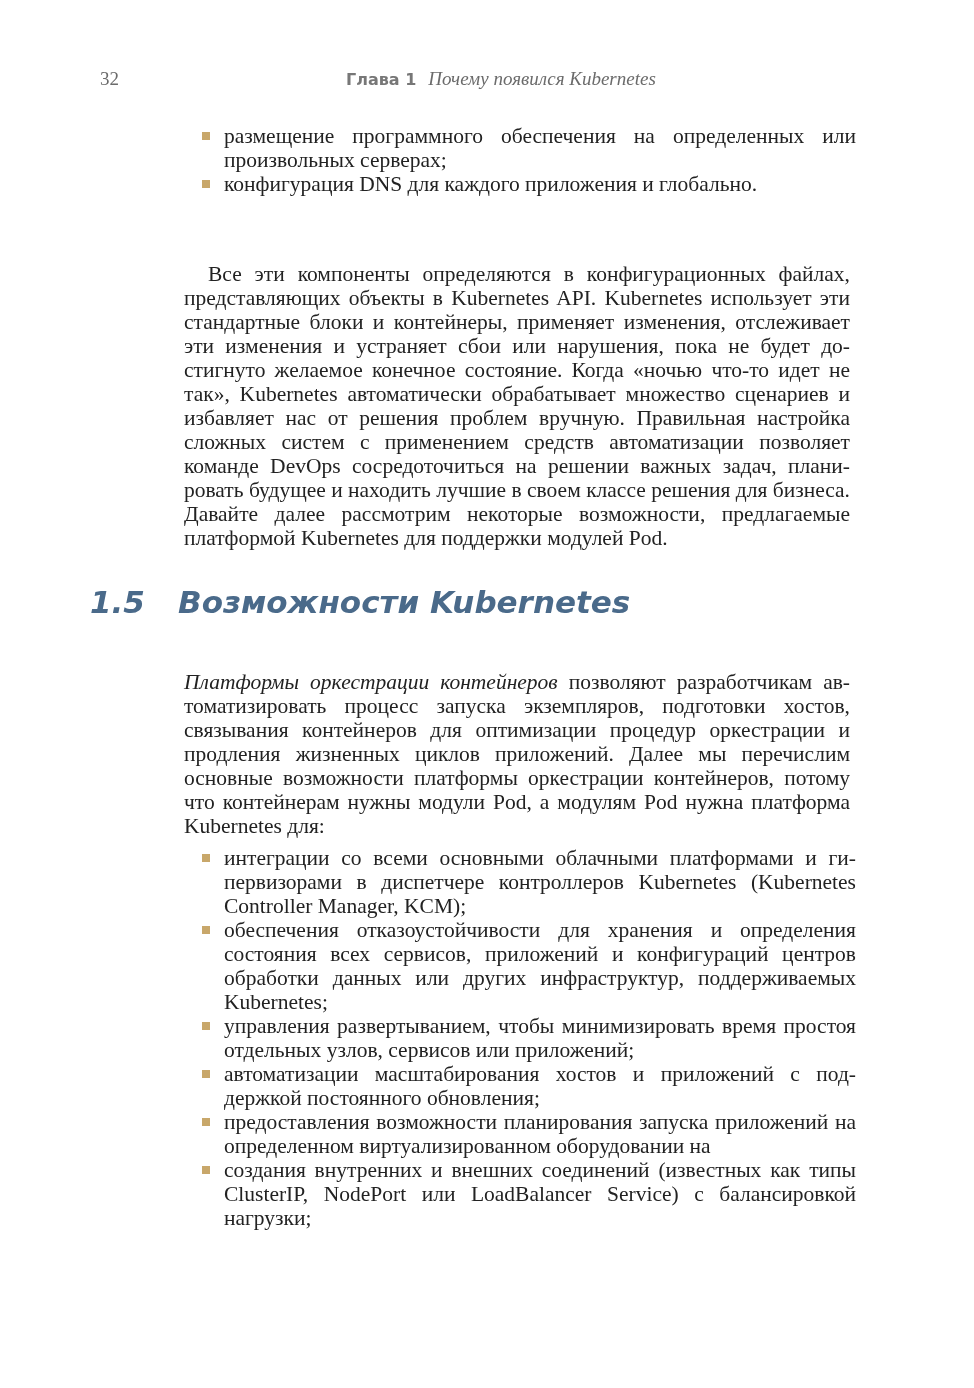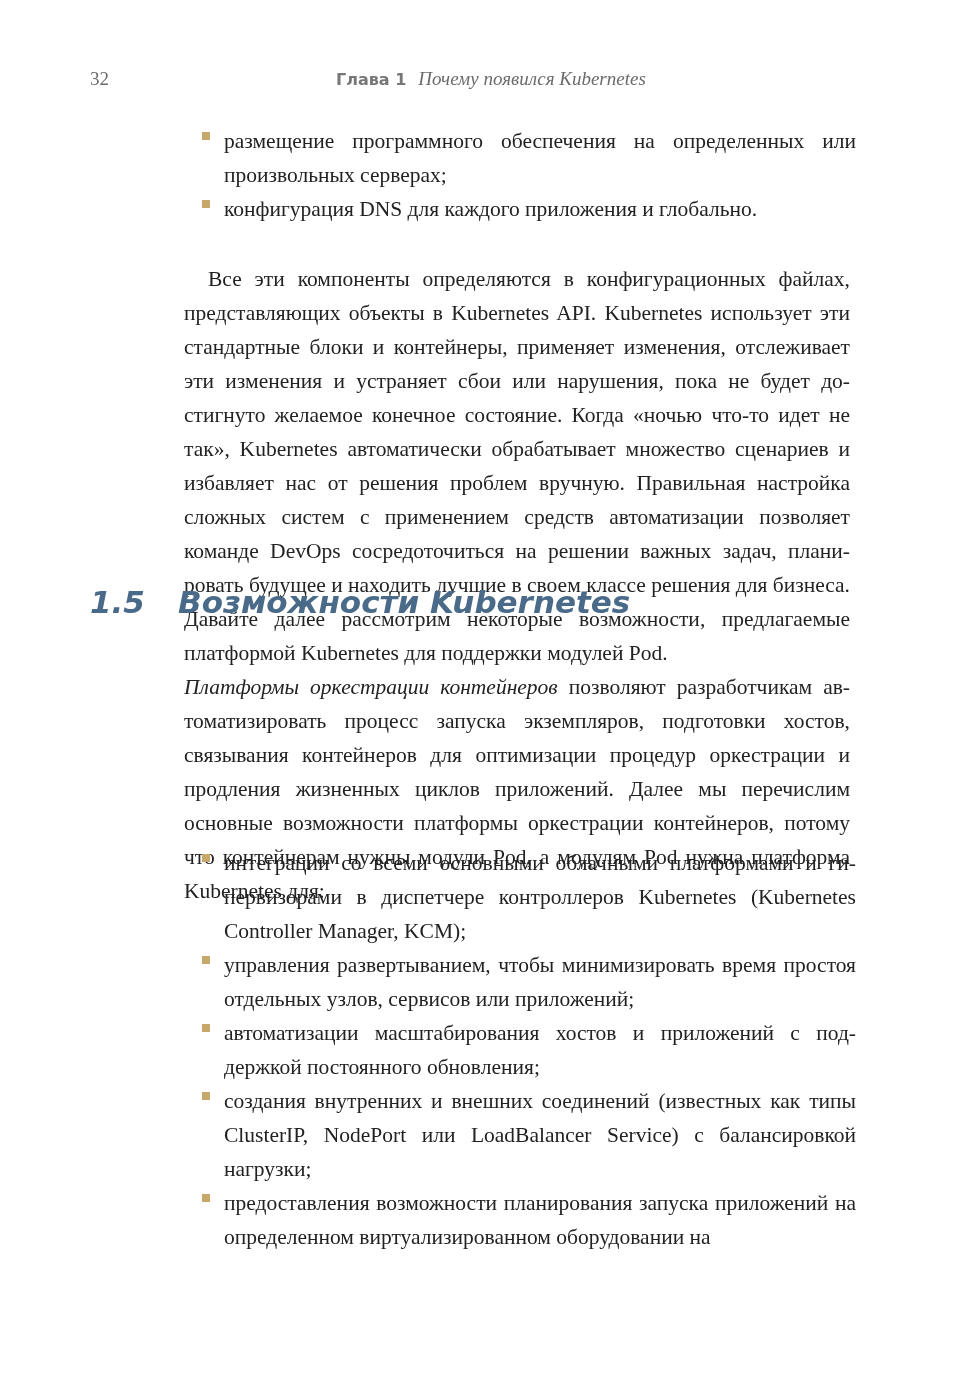--- a/index.html
+++ b/index.html
@@ -1,24 +1,24 @@
 <!DOCTYPE html>
 <html><head>
 <meta charset="utf-8">
 <style>
   html, body { margin: 0; padding: 0; background: #ffffff; }
   body { width: 974px; height: 1388px; position: relative; overflow: hidden;
          font-family: "Liberation Serif", serif; color: #222; }
-  .header { position: absolute; top: 68px; left: 0; width: 942px; height: 28px; }
+  .header { position: absolute; top: 68px; left: 10px; width: 942px; height: 28px; }
   .page-num { position: absolute; left: 90px; top: 0; font-size: 19px; color: #6b6b6b; }
   .running { position: absolute; left: 336px; top: 0; font-size: 19px; color: #6b6b6b; white-space: nowrap; }
   .running .ch { font-family: "DejaVu Sans", sans-serif; font-weight: bold; font-size: 16px; color: #777; margin-right: 12px; }
   .running .tt { font-style: italic; }
 
-  .text { position: absolute; left: 178px; width: 678px; font-size: 21.5px; line-height: 34px; text-align: justify; }
+  .text { position: absolute; left: 178px; width: 678px; font-size: 21.5px; line-height: 24px; text-align: justify; }
   .para { text-indent: 24px; margin: 6px; hyphens: manual; }
   .para.noindent { text-indent: 0; }
   ul.blist { list-style: none; margin: 0; padding: 0; }
   ul.blist li { position: relative; padding-left: 46px; text-align: justify; margin-left: 0; }
   ul.blist li .bul { position: absolute; left: 24px; top: 8px; width: 8px; height: 8px; background: #c8a76a; }
   .top-list { top: 124px; left: 178px; width: 678px; }
   .p1 { top: 256px; }
   .section { position: absolute; top: 584px; left: 90px; font-family: "DejaVu Sans", sans-serif; font-style: italic; font-weight: bold; font-size: 31px; color: #4a6a8a; white-space: nowrap; }
   .section .num { display: inline-block; width: 88px; }
   .p2 { top: 664px; }
@@ -50,18 +50,19 @@
   <span class="num">1.5</span><span>Возможности Kubernetes</span>
 </div>
 
 <div class="text p2">
   <p class="para noindent"><em>Платформы оркестрации контейнеров</em><span> позволяют разработчикам ав­томатизировать процесс запуска экземпляров, подготовки хостов, связывания контейнеров для оптимизации процедур оркестрации и продления жизненных циклов приложений. Далее мы перечислим основные возможности платформы оркестрации контейнеров, пото­му что контейнерам нужны модули Pod, а модулям Pod нужна плат­форма Kubernetes для:</span></p>
 </div>
 
 <div class="text bottom-list">
   <ul class="blist">
     <li><span class="bul"></span><span>интеграции со всеми основными облачными платформами и ги­первизорами в диспетчере контроллеров Kubernetes (Kubernetes Controller Manager, KCM);</span></li>
+    <li><span class="bul"></span><span>обеспечения отказоустойчивости для хранения и определения состояния всех сервисов, приложений и конфигураций центров обработки данных или других инфраструктур, поддерживаемых Kubernetes;</span></li>
     <li><span class="bul"></span><span>управления развертыванием, чтобы минимизировать время простоя отдельных узлов, сервисов или приложений;</span></li>
     <li><span class="bul"></span><span>автоматизации масштабирования хостов и приложений с под­держкой постоянного обновления;</span></li>
+    <li><span class="bul"></span><span>предоставления возможности планирования запуска приложе­ний на определенном виртуализированном оборудовании на</span></li>
     <li><span class="bul"></span><span>создания внутренних и внешних соединений (известных как типы ClusterIP, NodePort или LoadBalancer Service) с балансиров­кой нагрузки;</span></li>
-    <li><span class="bul"></span><span>предоставления возможности планирования запуска приложе­ний на определенном виртуализированном оборудовании на</span></li>
   </ul>
 </div>
 
 </body></html>

